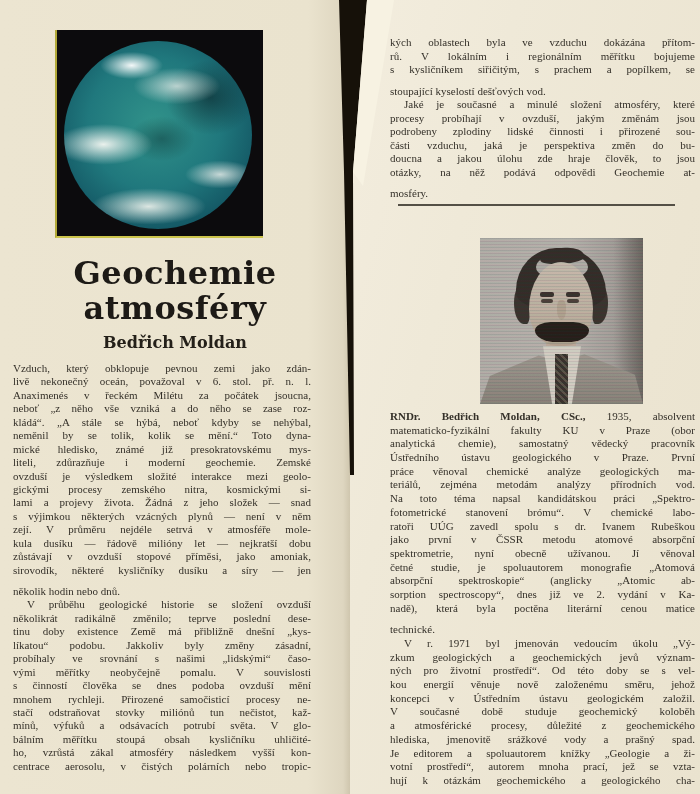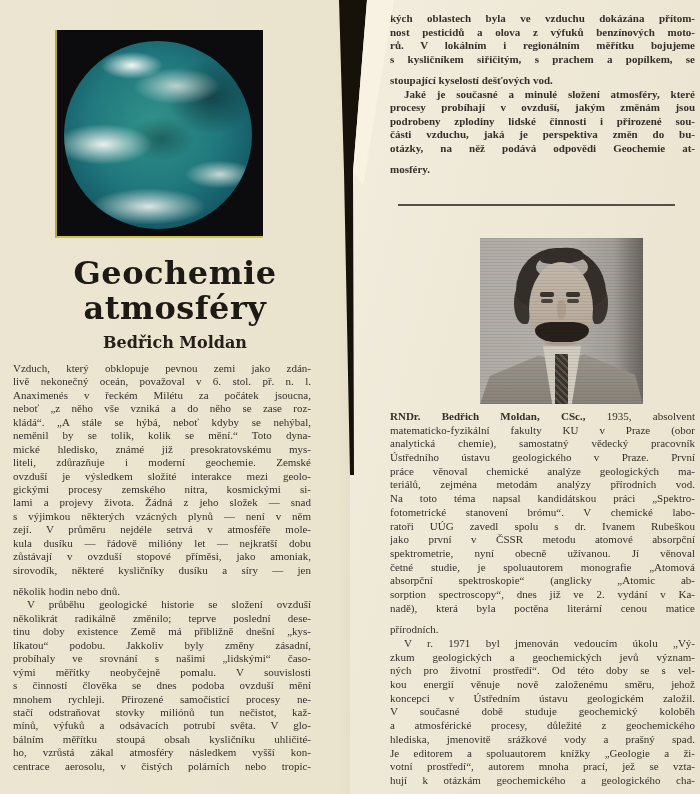--- a/index.html
+++ b/index.html
@@ -1,20 +1,20 @@
 <!DOCTYPE html>
 <html><head>
 <meta charset="utf-8">
 <style>
   html,body{margin:0;padding:0;}
   body{width:700px;height:794px;overflow:hidden;background:#d8d0ba;font-family:"Liberation Serif",serif;}
   .scan{position:relative;width:700px;height:794px;overflow:hidden;box-shadow:inset 0 0 60px rgba(110,95,55,.18);}
   
   .page-left{position:absolute;left:0;top:0;width:350px;height:794px;
-    background:linear-gradient(to right,#ece5d1 0%,#eae3ce 88%,#ded6c0 98%,#cfc6ae 100%);padding-left:32px;}
+    background:linear-gradient(to right,#ece5d1 0%,#eae3ce 88%,#ded6c0 98%,#cfc6ae 100%);}
   .earth-frame{position:absolute;left:55px;top:30px;width:208px;height:208px;background:#0c0b0d;
     border-left:2px solid #b2a938;border-bottom:2px solid #ccc44b;box-sizing:border-box;}
   .earth-globe{position:absolute;left:7px;top:11px;width:188px;height:188px;border-radius:50%;
     background:
       radial-gradient(ellipse 46px 20px at 36% 13%,rgba(255,255,255,.95),rgba(255,255,255,0) 68%),
       radial-gradient(ellipse 62px 26px at 60% 24%,rgba(236,241,236,.75),rgba(255,255,255,0) 70%),
       radial-gradient(ellipse 72px 30px at 21% 55%,rgba(251,251,246,.92),rgba(255,255,255,0) 68%),
       radial-gradient(ellipse 82px 26px at 45% 88%,rgba(246,247,241,.88),rgba(255,255,255,0) 70%),
       radial-gradient(ellipse 50px 20px at 83% 71%,rgba(241,243,239,.8),rgba(255,255,255,0) 70%),
       radial-gradient(ellipse 60px 50px at 78% 30%,rgba(8,24,30,.55),rgba(8,24,30,0) 75%),
@@ -24,21 +24,21 @@
     font-family:"DejaVu Serif",serif;font-weight:bold;color:#1d1a16;font-size:32px;line-height:35px;letter-spacing:.5px;}
   .cover-author{position:absolute;left:0;top:333px;width:350px;text-align:center;
     font-family:"DejaVu Serif",serif;font-weight:bold;color:#242019;font-size:16px;}
   
   .page-right{position:absolute;left:350px;top:0;width:350px;height:794px;
     background:linear-gradient(105deg,#f3edde 0%,#efe9d8 30%,#ece5d2 70%,#eae3cf 100%);}
   .rule{position:absolute;left:48px;top:204px;width:277px;height:2px;background:#545046;}
   
   .textblock{position:absolute;color:#343029;font-size:11px;}
   .cover-body{left:13px;top:362px;width:298px;line-height:13.45px;}
-  .flap-intro{left:40px;top:12px;width:305px;line-height:13.5px;font-weight:bold;}
+  .flap-intro{left:40px;top:36px;width:305px;line-height:13.5px;}
   .flap-bio{left:40px;top:410px;width:305px;line-height:13.7px;}
   .line{text-align:justify;text-align-last:justify;overflow:hidden;white-space:normal;}
   .cover-body .line{height:13.45px;}
   .flap-intro .line{height:13.5px;}
   .flap-bio .line{height:13.7px;}
   .line.end{text-align-last:left;margin-top:8px;}
   .para + .para .line:first-child{text-indent:14px;}
   .b{font-weight:bold;}
   
   .seam-dark{position:absolute;left:0;top:0;width:700px;height:794px;background:#161109;pointer-events:none;
@@ -131,30 +131,30 @@
           <div class="line">ho, vzrůstá zákal atmosféry následkem vyšší kon-</div>
           <div class="line">centrace aerosolu, v čistých polárních nebo tropic-</div>
         </div>
       </div>
   </div>
 
   <div class="page-right">
     <div class="textblock flap-intro">
         <div class="para">
           <div class="line">kých oblastech byla ve vzduchu dokázána přítom-</div>
-          <div class="line">nost pesticidů a olova z výfuků benzínových moto-</div>
           <div class="line">rů. V lokálním i regionálním měřítku bojujeme</div>
           <div class="line">s kysličníkem siřičitým, s prachem a popílkem, se</div>
           <div class="line end">stoupající kyselostí dešťových vod.</div>
         </div>
         <div class="para">
           <div class="line">Jaké je současné a minulé složení atmosféry, které</div>
           <div class="line">procesy probíhají v ovzduší, jakým změnám jsou</div>
           <div class="line">podrobeny zplodiny lidské činnosti i přirozené sou-</div>
           <div class="line">části vzduchu, jaká je perspektiva změn do bu-</div>
+          <div class="line">doucna a jakou úlohu zde hraje člověk, to jsou</div>
           <div class="line">otázky, na něž podává odpovědi Geochemie at-</div>
           <div class="line end">mosféry.</div>
         </div>
       </div>
     <div class="rule"></div>
     <div class="photo">
       <div class="ph-shadow"></div>
       <div class="ph-sidehair"></div>
       <div class="ph-sidehair r"></div>
       <div class="ph-hair"></div>
@@ -180,21 +180,21 @@
           <div class="line">teriálů, zejména metodám analýzy přírodních vod.</div>
           <div class="line">Na toto téma napsal kandidátskou práci „Spektro-</div>
           <div class="line">fotometrické stanovení brómu“. V chemické labo-</div>
           <div class="line">ratoři UÚG zavedl spolu s dr. Ivanem Rubeškou</div>
           <div class="line">jako první v ČSSR metodu atomové absorpční</div>
           <div class="line">spektrometrie, nyní obecně užívanou. Jí věnoval</div>
           <div class="line">četné studie, je spoluautorem monografie „Atomová</div>
           <div class="line">absorpční spektroskopie“ (anglicky „Atomic ab-</div>
           <div class="line">sorption spectroscopy“, dnes již ve 2. vydání v Ka-</div>
           <div class="line">nadě), která byla poctěna literární cenou matice</div>
-          <div class="line end">přírodních.</div>
+          <div class="line end">technické.</div>
         </div>
         <div class="para">
           <div class="line">V r. 1971 byl jmenován vedoucím úkolu „Vý-</div>
           <div class="line">zkum geologických a geochemických jevů význam-</div>
           <div class="line">ných pro životní prostředí“. Od této doby se s vel-</div>
           <div class="line">kou energií věnuje nově založenému směru, jehož</div>
           <div class="line">koncepci v Ústředním ústavu geologickém založil.</div>
           <div class="line">V současné době studuje geochemický koloběh</div>
           <div class="line">a atmosférické procesy, důležité z geochemického</div>
           <div class="line">hlediska, jmenovitě srážkové vody a prašný spad.</div>

